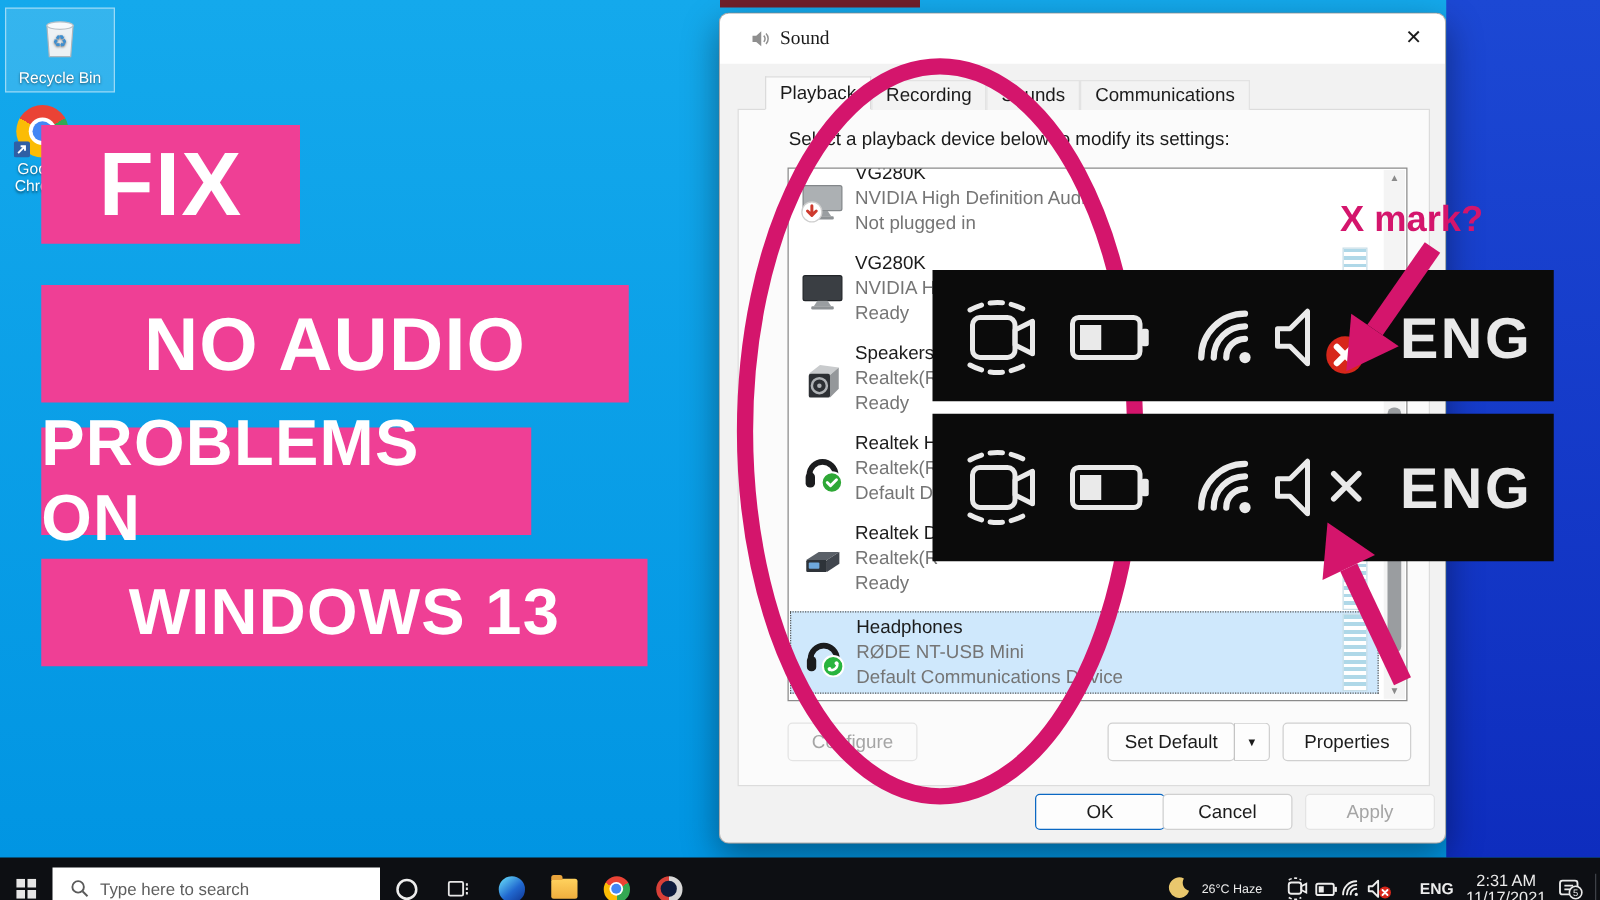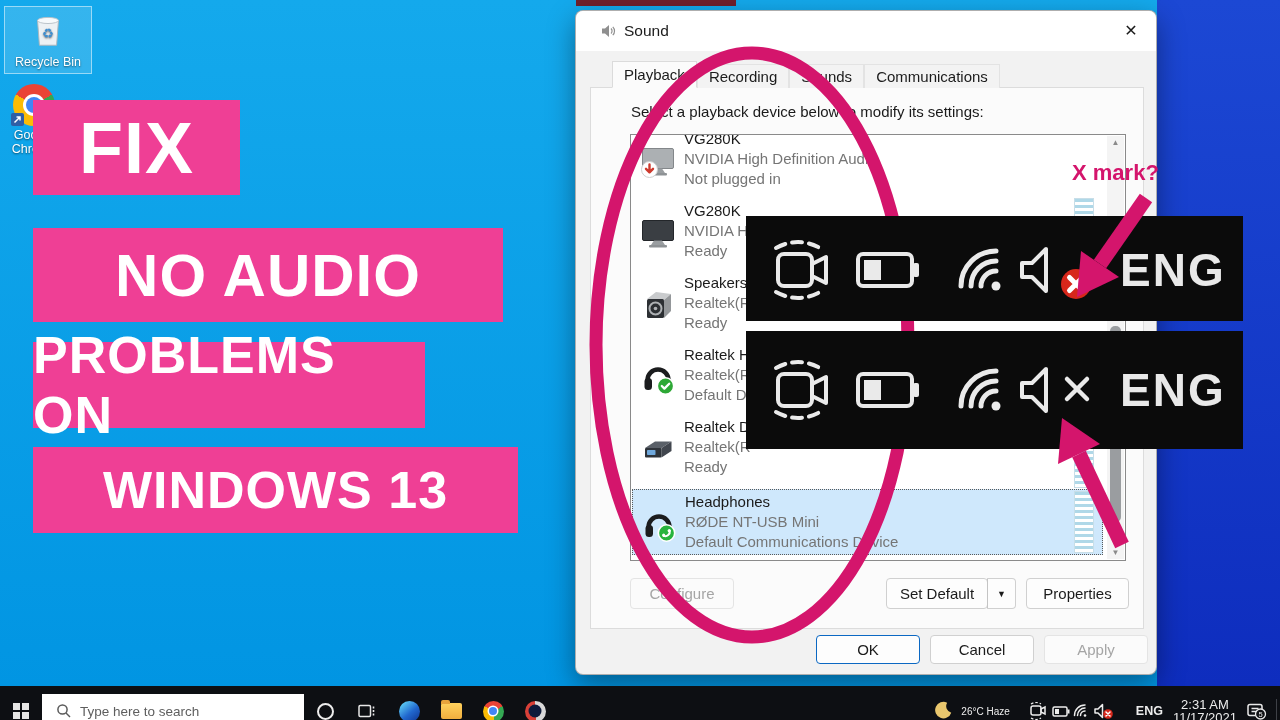--- a/index.html
+++ b/index.html
@@ -32,21 +32,21 @@
   #box-fix       { left:33px; top:100px;  width:207px; height:95px; font-size:72px; }
   #box-noaudio   { left:33px; top:228px;  width:470px; height:94px; font-size:60px; }
   #box-problems  { left:33px; top:342px;  width:392px; height:86px; font-size:52px; }
   #box-windows   { left:33px; top:447px;  width:485px; height:86px; font-size:52px; }
 
   
   #sound-dialog { position:absolute; left:575px; top:10px; width:582px; height:665px; z-index:2;
                   background:#F2F2F2; border:1px solid rgba(0,0,0,.28); border-radius:8px;
                   box-shadow:0 10px 28px rgba(0,0,0,.38); }
   .titlebar { position:absolute; left:0; top:0; width:100%; height:40px; background:#FFFFFF;
-              border-radius:7px 7px 0 0; }
+              border-radius:7px 7px 0 0;font-family:Liberation Serif, serif; }
   .titlebar .t-icon { position:absolute; left:24px; top:12px; }
   .titlebar .t-text { position:absolute; left:48px; top:0; line-height:40px; font-size:15.5px; color:#1B1B1B; }
   .close-btn { position:absolute; right:12px; top:8px; width:26px; height:24px; text-align:center;
                line-height:24px; font-size:16px; color:#1B1B1B; cursor:default; }
 
   .tabstrip { position:absolute; left:36px; top:50px; height:27px; display:flex; z-index:3; }
   .tab { font-size:15px; color:#1B1B1B; padding:0 11px; display:flex; align-items:center; }
   .tab.active { background:#FBFBFB; border:1px solid #DBDBDB; border-bottom:1px solid #FBFBFB; height:27px; }
   .tab.plain  { background:#F3F3F3; border:1px solid #E3E3E3; border-bottom:none; height:24px; margin-top:3px; }
 
@@ -78,21 +78,21 @@
   .split-arrow { position:absolute; display:flex; align-items:center; justify-content:center;
                  font-size:9px; color:#1B1B1B; background:#FDFDFD; border:1px solid #D0D0D0;
                  border-left:1px solid #C4C4C4; border-radius:0 4px 4px 0; }
 
   
   .tray-bar { position:absolute; left:746px; width:497px; background:#0B0B0B; z-index:6; }
   #tray-bar-1 { top:216px; height:105px; }
   #tray-bar-2 { top:331px; height:118px; }
   #ellipse-svg { position:absolute; left:0; top:0; z-index:4; pointer-events:none; }
   #arrows-svg  { position:absolute; left:0; top:0; z-index:7; pointer-events:none; }
-  #x-mark-label { position:absolute; left:1072px; top:160px; z-index:7; font-size:22px; font-weight:bold; color:#D4156C; }
+  #x-mark-label { position:absolute; left:1072px; top:160px; z-index:7; font-size:29px; font-weight:bold; color:#D4156C; }
 
   
   #taskbar { position:absolute; left:0; top:686px; width:1280px; height:42px; background:#0D0F13; z-index:10;
              display:flex; align-items:flex-end; color:#ECECEC; }
   .tslot { position:relative; width:42px; height:34px; display:flex; align-items:center; justify-content:center; flex:0 0 auto; }
   .tslot.start { width:42px; }
   .running::after { content:""; position:absolute; left:8px; right:8px; bottom:0; height:2px; background:#4E9EE0; }
   #search-box { position:relative; width:262px; height:34px; background:#FFFFFF; display:flex; align-items:center; flex:0 0 auto; }
   #search-box svg { margin:0 8px 0 14px; flex:0 0 auto; }
   #search-box input { border:none; outline:none; font-size:13.5px; color:#555; width:190px; background:transparent;
@@ -273,21 +273,21 @@
         <div class="vthumb"></div>
         <div class="vs-down">▼</div>
       </div>
     </div>
 
     <div class="btn disabled" style="left:54px; top:567px; width:104px; height:31px;">Configure</div>
     <div class="btn" style="left:310px; top:567px; width:102px; height:31px;">Set Default</div>
     <div class="split-arrow" style="left:411px; top:567px; width:29px; height:31px;">▼</div>
     <div class="btn" style="left:450px; top:567px; width:103px; height:31px;">Properties</div>
 
-    <div class="btn primary" style="left:240px; top:624px; width:104px; height:29px;">OK</div>
+    <div class="btn primary" style="left:252px; top:624px; width:104px; height:29px;">OK</div>
     <div class="btn" style="left:354px; top:624px; width:104px; height:29px;">Cancel</div>
     <div class="btn disabled" style="left:468px; top:624px; width:104px; height:29px;">Apply</div>
   </div>
 
   <svg id="ellipse-svg" width="1280" height="720">
     <ellipse cx="752" cy="345" rx="156" ry="292" fill="none" stroke="#D4156C" stroke-width="13"></ellipse>
   </svg>
 
   <div class="tray-bar" id="tray-bar-1">
     <svg width="497" height="105" viewBox="0 0 497 105">

